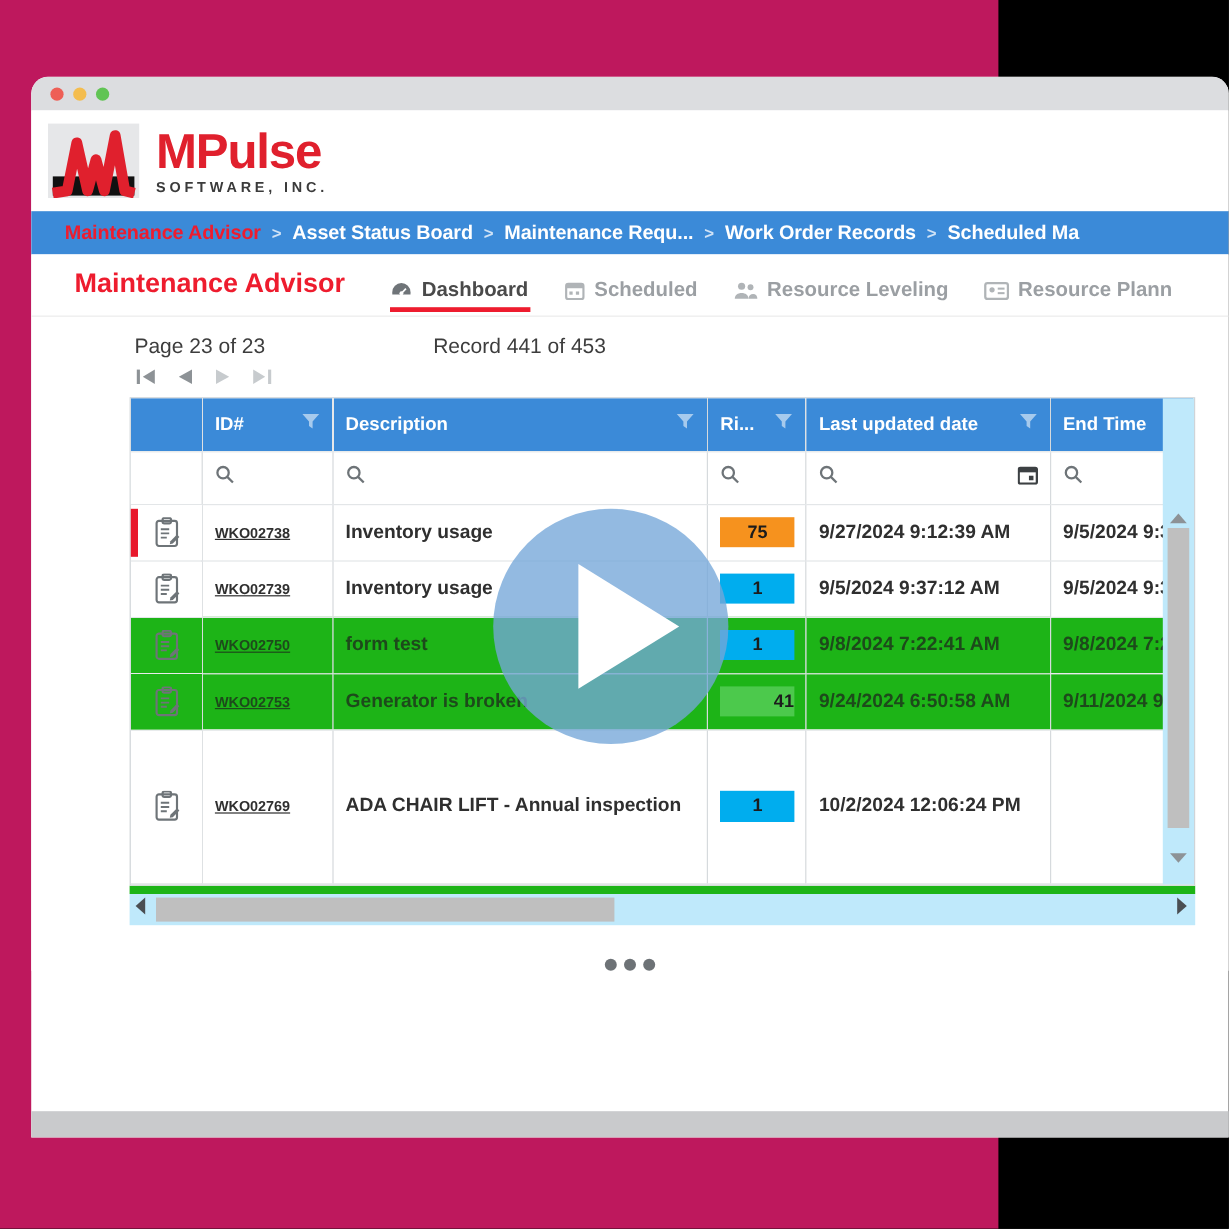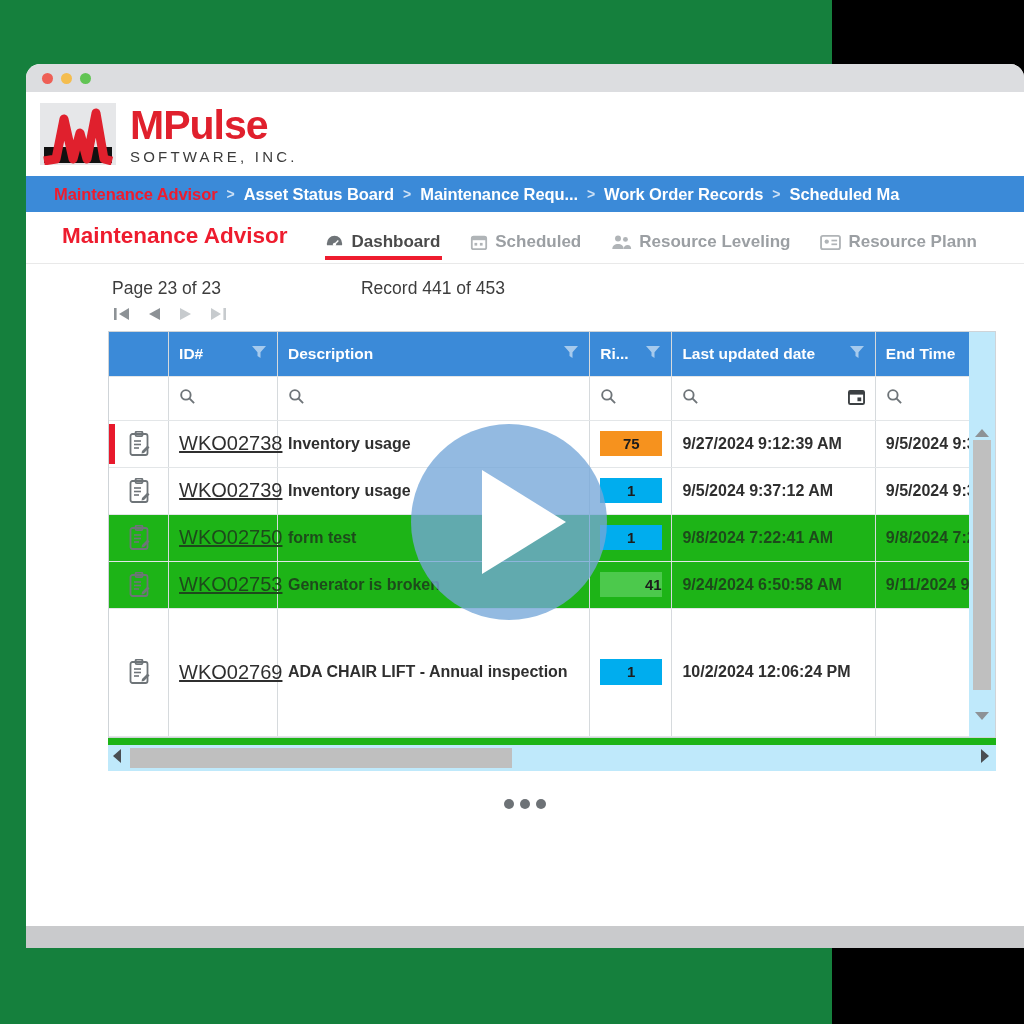--- a/index.html
+++ b/index.html
@@ -6,21 +6,21 @@
   html, body {
     width: 1024px; height: 1024px;
     background: #000;
     font-family: "Liberation Sans", sans-serif;
     overflow: hidden;
   }
 
   #stage {
     position: relative;
     width: 832px; height: 1024px;
-    background: #15803d;
+    background: #be185d;
   }
 
   
   .browser {
     position: absolute;
     left: 26px; top: 64px;
     width: 998px; height: 884px;
     background: #ffffff;
     border-top-left-radius: 14px;
     border-top-right-radius: 14px;
@@ -56,21 +56,21 @@
     position: relative;
     overflow: hidden;
     flex: none;
   }
   .logo-text { line-height: 1; }
   .logo-title {
     font-size: 41px; font-weight: 700; color: #e0202d;
     letter-spacing: -1px;
   }
   .logo-sub {
-    font-size: 15px; font-weight: 400; color: #3b3b3b;
+    font-size: 12px; font-weight: 700; color: #3b3b3b;
     letter-spacing: 3.2px; margin-top: 3px;
   }
 
   
   .breadcrumb {
     height: 36px;
     background: #3b8ad8;
     display: flex;
     align-items: center;
     padding-left: 28px;
@@ -181,21 +181,21 @@
   td.c-risk { width: 80px; }
   td.c-date { width: 198px; }
   td.c-end { width: 140px; white-space: nowrap; overflow: hidden; }
 
   .redbar {
     position: absolute; left: 0; top: 3px; bottom: 3px;
     width: 6px; background: #e8192c;
   }
   .idlink {
     color: #2f2f2f; text-decoration: underline;
-    font-size: 20px; font-weight: 400;
+    font-size: 12px; font-weight: 700;
   }
   tr.green .idlink { color: #1d4a1b; }
 
   .badge {
     display: inline-block;
     min-width: 62px;
     text-align: center;
     font-size: 15px; font-weight: 700; color: #1c1c1c;
     padding: 5px 0;
     line-height: 1.05;

